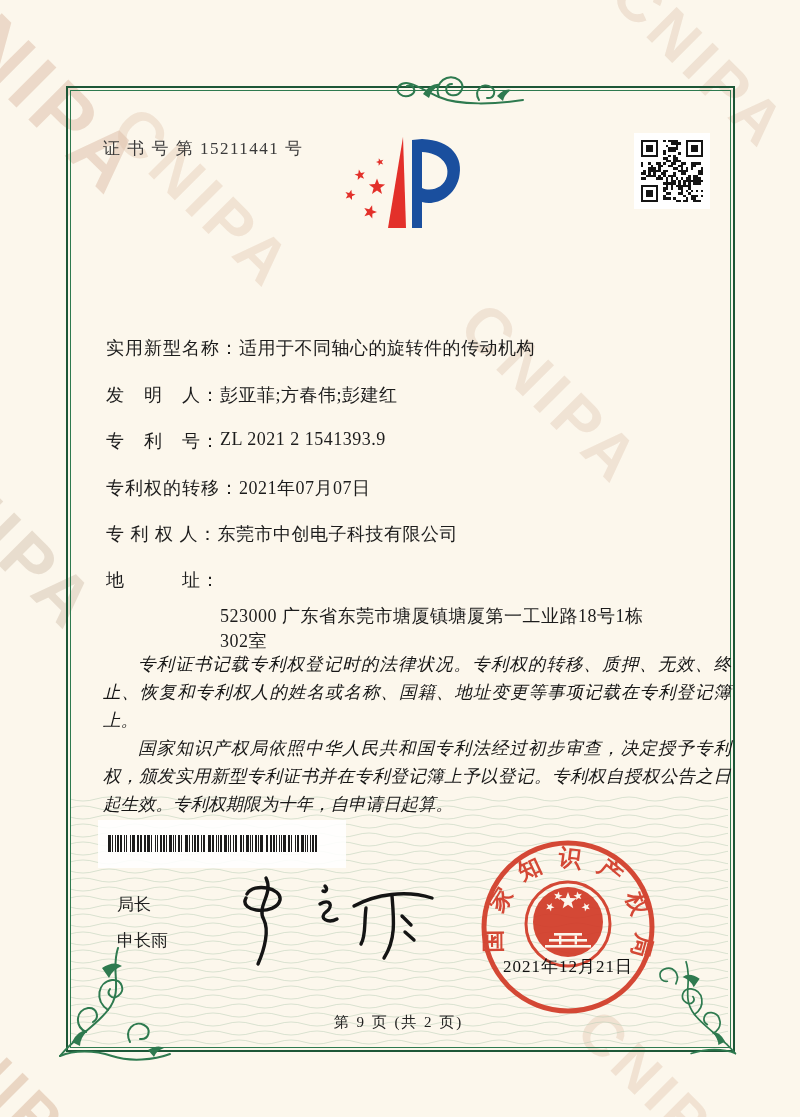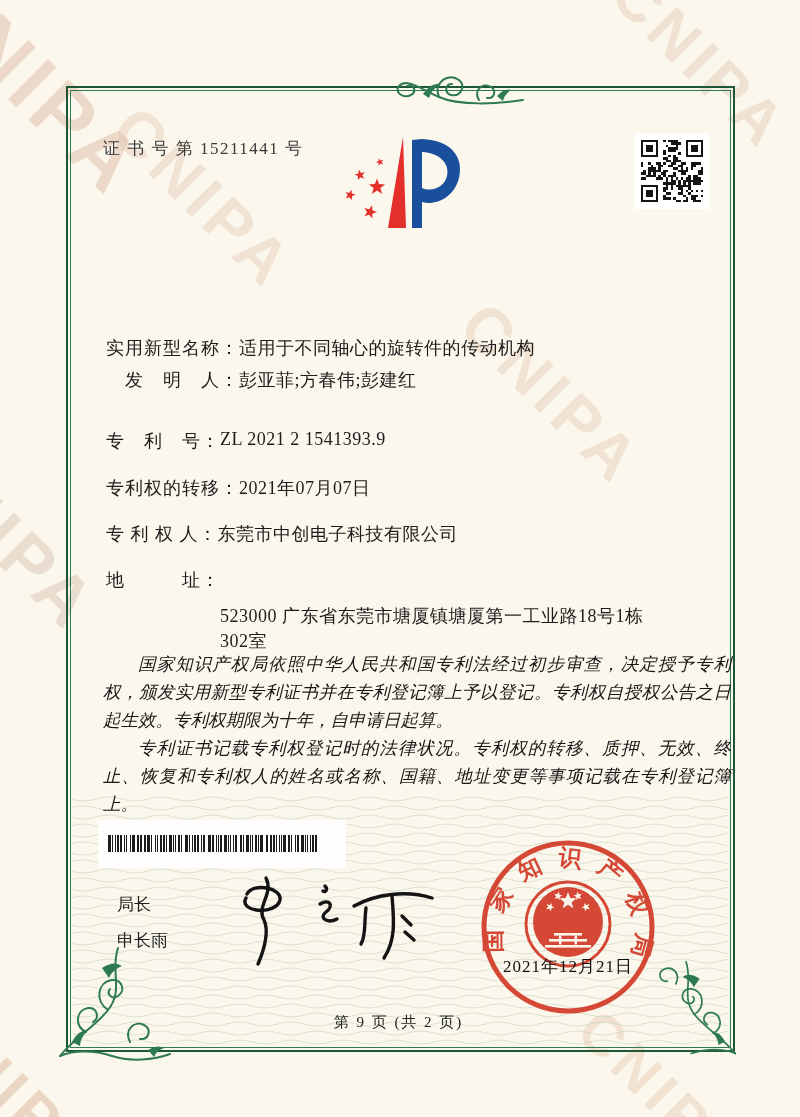--- a/index.html
+++ b/index.html
@@ -36,21 +36,21 @@
   .logo{position:absolute;left:332px;top:126px;width:140px;height:104px;}
   .qr-box{position:absolute;left:634px;top:133px;width:76px;height:76px;background:#fff;}
   .qr-box svg{position:absolute;left:7px;top:7px;width:62px;height:62px;}
 
   .title{position:absolute;left:66px;top:236px;width:665px;text-align:center;
          font-size:39px;font-weight:bold;letter-spacing:9px;color:#111;}
 
   .row{position:absolute;left:106px;width:610px;font-size:18px;color:#1c1c1c;}
   .row .lbl{display:inline-block;letter-spacing:1px;vertical-align:top;}
   .row .val{letter-spacing:.5px;}
-  .r1{top:336px;} .r2{top:368px;margin-left:19px;} .r3{top:429px;} .r4{top:476px;}
+  .r1{top:336px;} .r2{top:383px;} .r3{top:429px;} .r4{top:476px;}
   .r5{top:522px;} .r6{top:568px;} .r7{top:621px;}
   .r6 .val{display:inline-block;width:430px;line-height:25px;vertical-align:top;margin-top:36px;}
   .pair2{position:absolute;left:304px;top:0;white-space:nowrap;}
 
   .body-text{position:absolute;left:103px;top:650px;width:628px;font-size:17.5px;
              line-height:28px;text-align:justify;font-style:italic;color:#161616;}
   .body-text p{margin:0;text-indent:2em;}
 
   .bar-backing{position:absolute;left:98px;top:820px;width:248px;height:48px;background:rgba(255,255,255,.88);}
   .barcode{position:absolute;left:108px;top:835px;width:212px;height:17px;display:flex;align-items:stretch;}
@@ -393,22 +393,22 @@
       <span class="lbl">专利权的转移：</span><span class="val">2021年07月07日</span>
     </div>
     <div class="row r5">
       <span class="lbl">专 利 权 人：</span><span class="val">东莞市中创电子科技有限公司</span>
     </div>
     <div class="row r6">
       <span class="lbl">地　　　址：</span><span class="val">523000 广东省东莞市塘厦镇塘厦第一工业路18号1栋302室</span>
     </div>
 
     <div class="body-text">
+      <p>专利证书记载专利权登记时的法律状况。专利权的转移、质押、无效、终止、恢复和专利权人的姓名或名称、国籍、地址变更等事项记载在专利登记簿上。</p>
       <p>国家知识产权局依照中华人民共和国专利法经过初步审查，决定授予专利权，颁发实用新型专利证书并在专利登记簿上予以登记。专利权自授权公告之日起生效。专利权期限为十年，自申请日起算。</p>
-      <p>专利证书记载专利权登记时的法律状况。专利权的转移、质押、无效、终止、恢复和专利权人的姓名或名称、国籍、地址变更等事项记载在专利登记簿上。</p>
     </div>
 
     <div class="bar-backing"></div>
     <div class="barcode" id="barcode">
         <i style="width:3px;background:#1c1c1c"></i>
         <i style="width:1px"></i>
         <i style="width:1px;background:#1c1c1c"></i>
         <i style="width:2px"></i>
         <i style="width:1px;background:#1c1c1c"></i>
         <i style="width:1px"></i>

